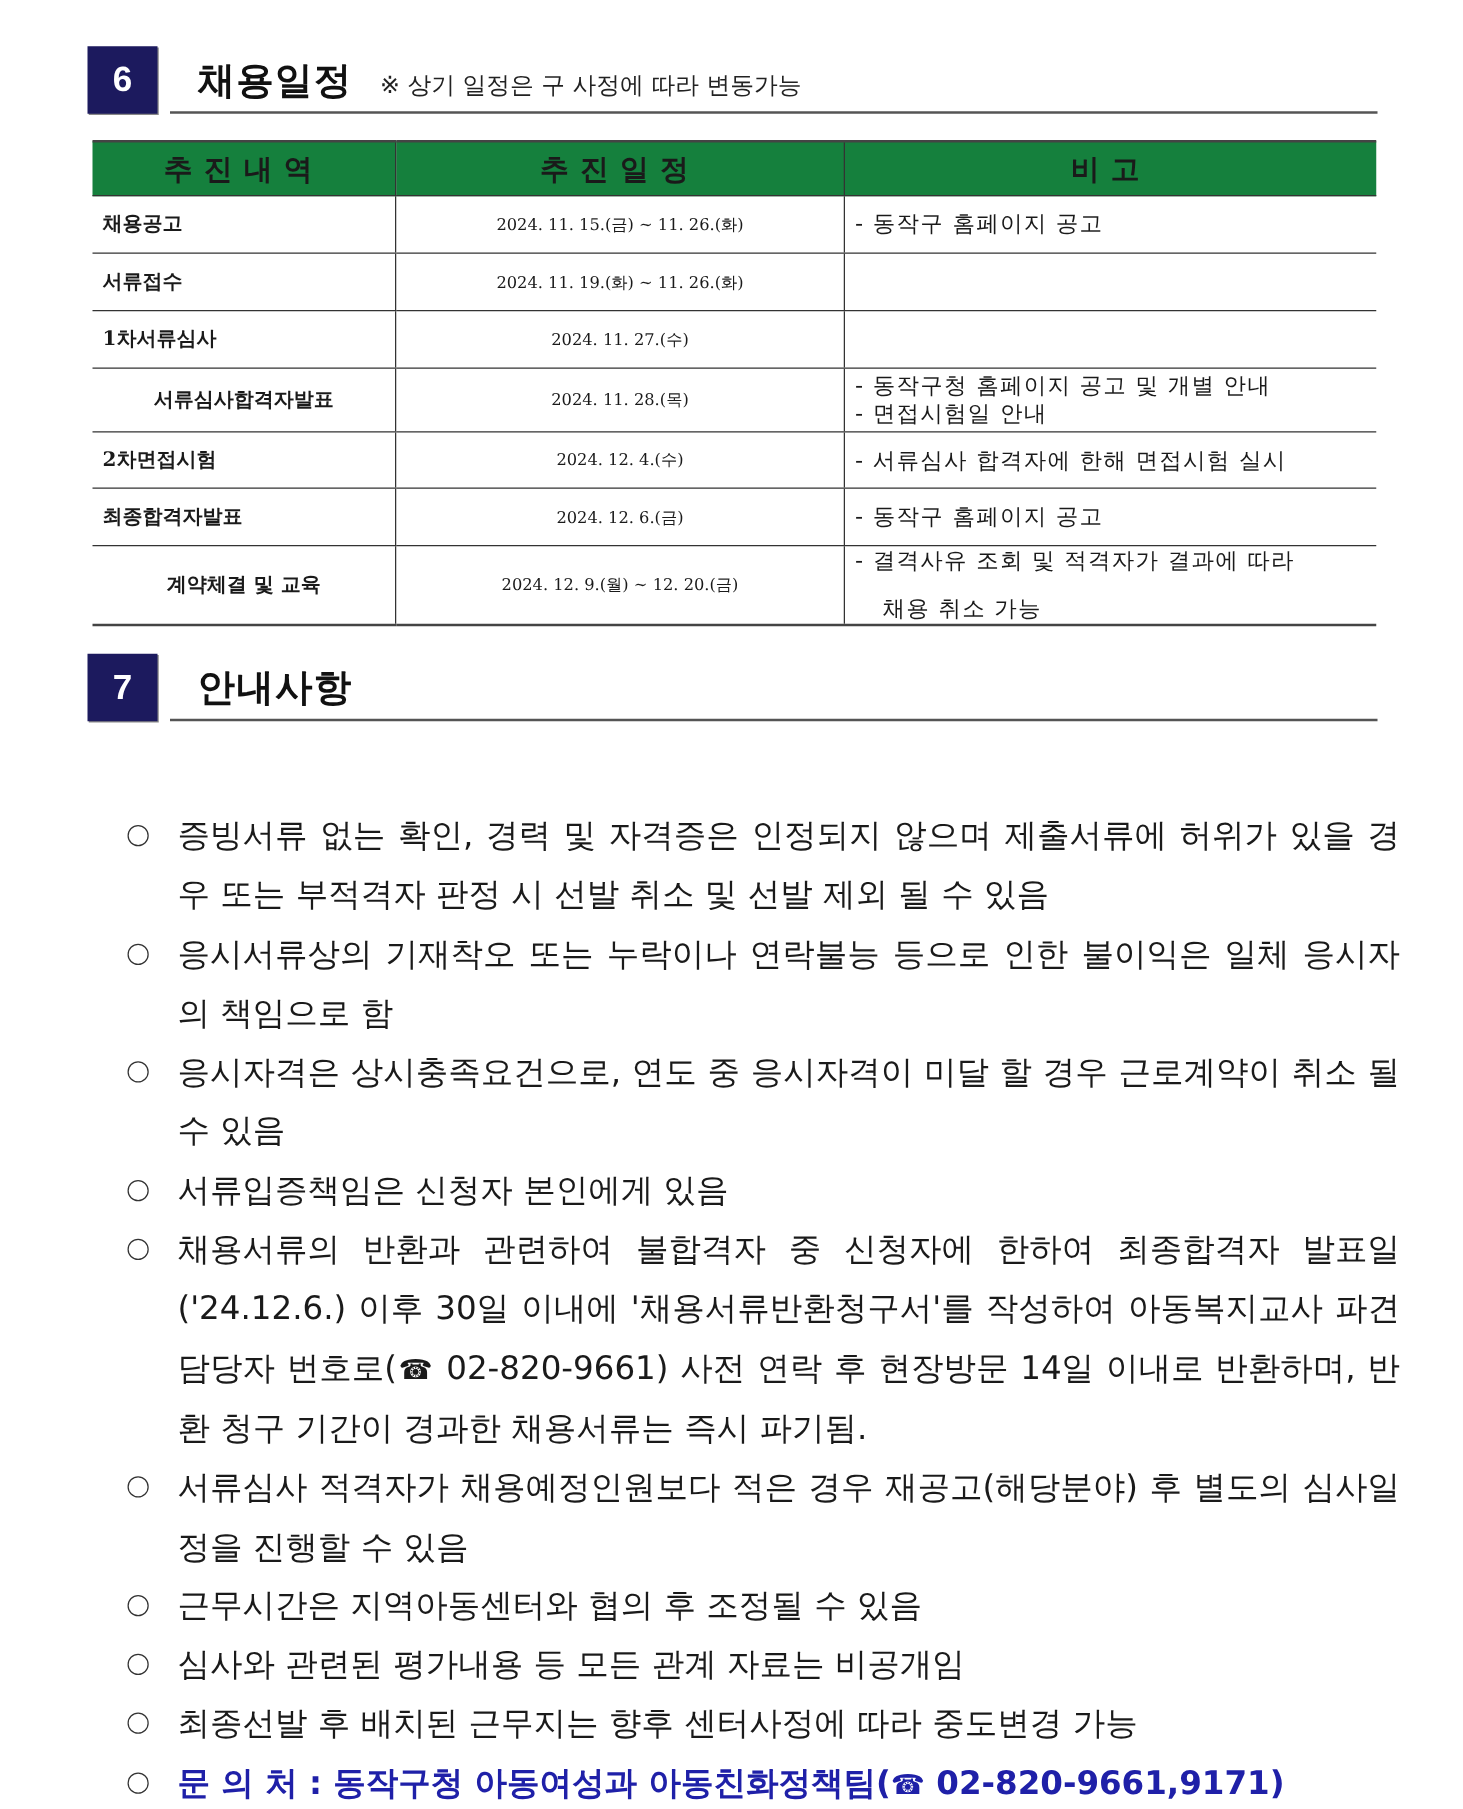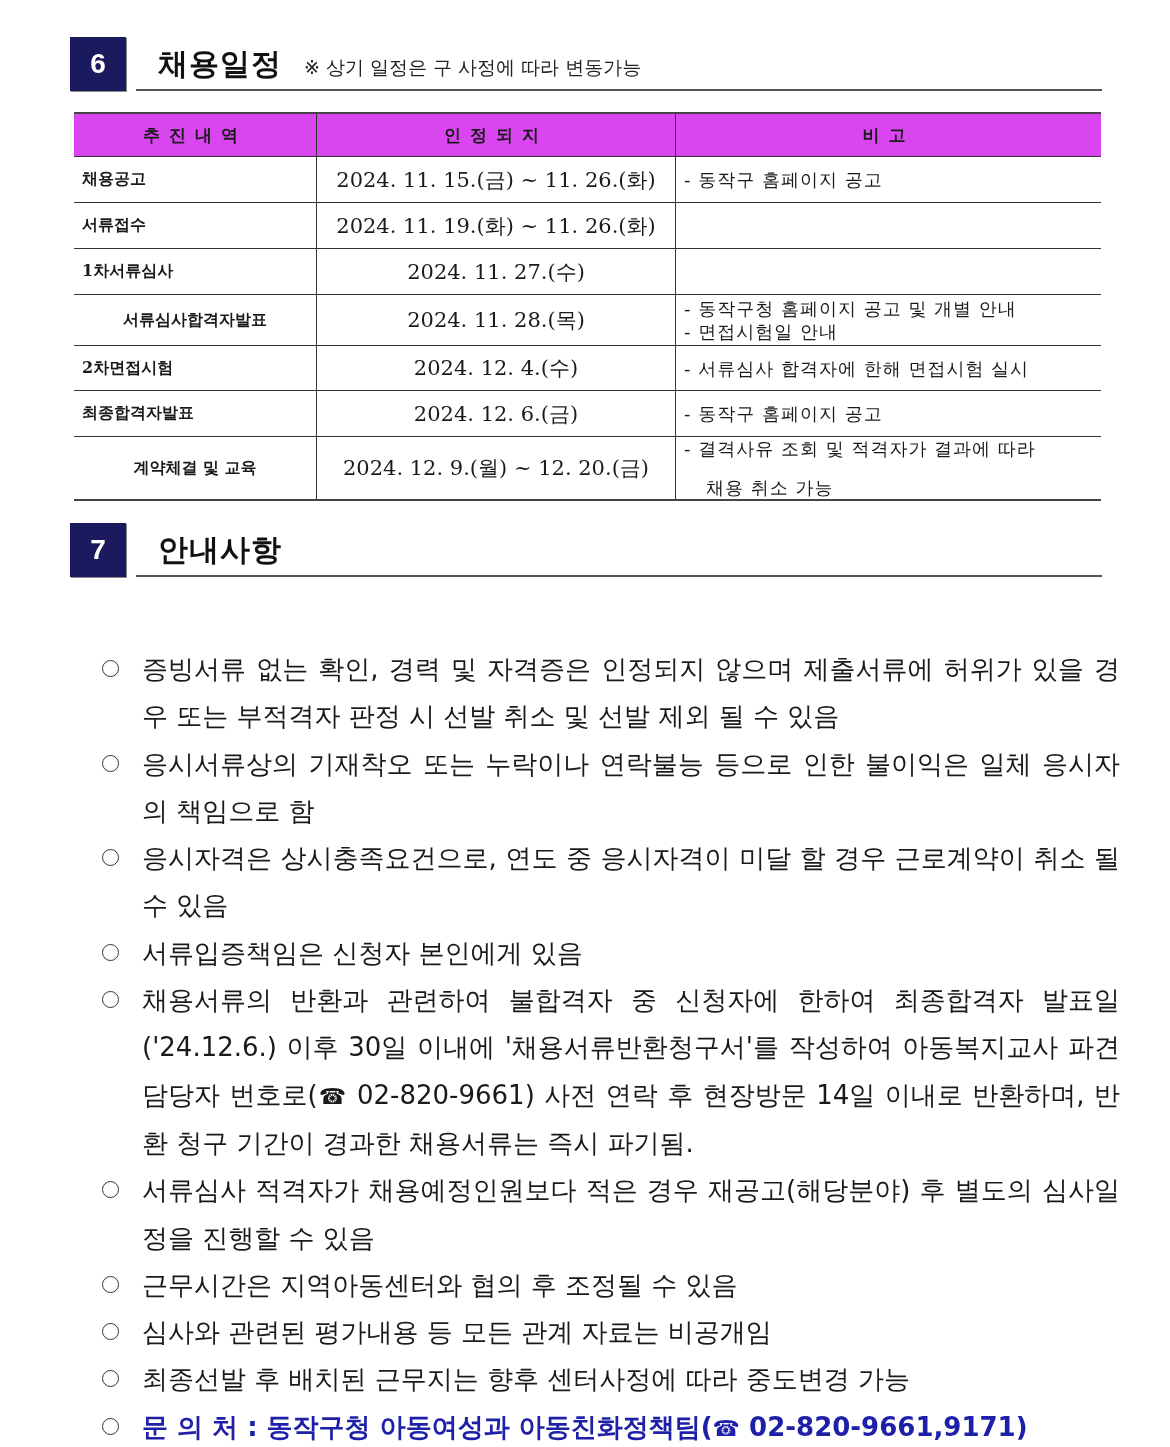--- a/index.html
+++ b/index.html
@@ -29,28 +29,28 @@
       border-collapse: collapse; font-size: 19px;
     }
     table.sched th, table.sched td {
       border-top: 1px solid #333; border-bottom: 1px solid #333;
       padding: 0 8px; vertical-align: middle;
     }
     table.sched th + th, table.sched td + td { border-left: 1px solid #333; }
     table.sched tr:first-child th { border-top: 2px solid #444; }
     table.sched tr:last-child td { border-bottom: 2px solid #444; }
     table.sched th {
-      background: #d946ef; height: 42px; font-family: "DejaVu Sans", sans-serif;
-      font-size: 17px; font-weight: bold; letter-spacing: 9px; text-align: center;
+      background: #15803d; height: 42px; font-family: "DejaVu Sans", sans-serif;
+      font-size: 23px; font-weight: bold; letter-spacing: 9px; text-align: center;
     }
     td.item {
       width: 226px; font-weight: bold; font-size: 16px; text-align: justify;
       text-align-last: justify; padding: 0 30px 0 34px;
     }
-    td.date { width: 342px; text-align: center; font-size: 21px; }
+    td.date { width: 342px; text-align: center; font-size: 13px; }
     td.note {
       font-family: "DejaVu Sans", sans-serif; font-size: 18px; line-height: 23px;
       letter-spacing: 1px; padding-left: 10px;
     }
     .note-line { display: block; white-space: nowrap; }
     .note-line.indent { padding-left: 22px; margin-top: 16px; }
     ul.info {
       position: absolute; left: 86px; top: 630px; width: 1018px;
       list-style: none; margin: 16px; padding: 0;
       font-family: "DejaVu Sans", "Liberation Sans", sans-serif;
@@ -72,21 +72,21 @@
   <div class="num-box" style="position:absolute;left:70px;top:37px;">6</div>
   <div class="head-title" style="left:158px;top:44px;">채용일정</div>
   <div class="head-note" style="left:304px;top:55px;">※ 상기 일정은 구 사정에 따라 변동가능</div>
   <div class="head-line" style="top:89px;"></div>
 </div>
 
 <table class="sched">
   <thead>
     <tr>
       <th>추진내역</th>
-      <th>인정되지</th>
+      <th>추진일정</th>
       <th>비고</th>
     </tr>
   </thead>
   <tbody>
     <tr style="height:46px;">
       <td class="item">채용공고</td>
       <td class="date">2024. 11. 15.(금) ~ 11. 26.(화)</td>
       <td class="note">
         <span class="note-line">- 동작구 홈페이지 공고</span>
       </td>

